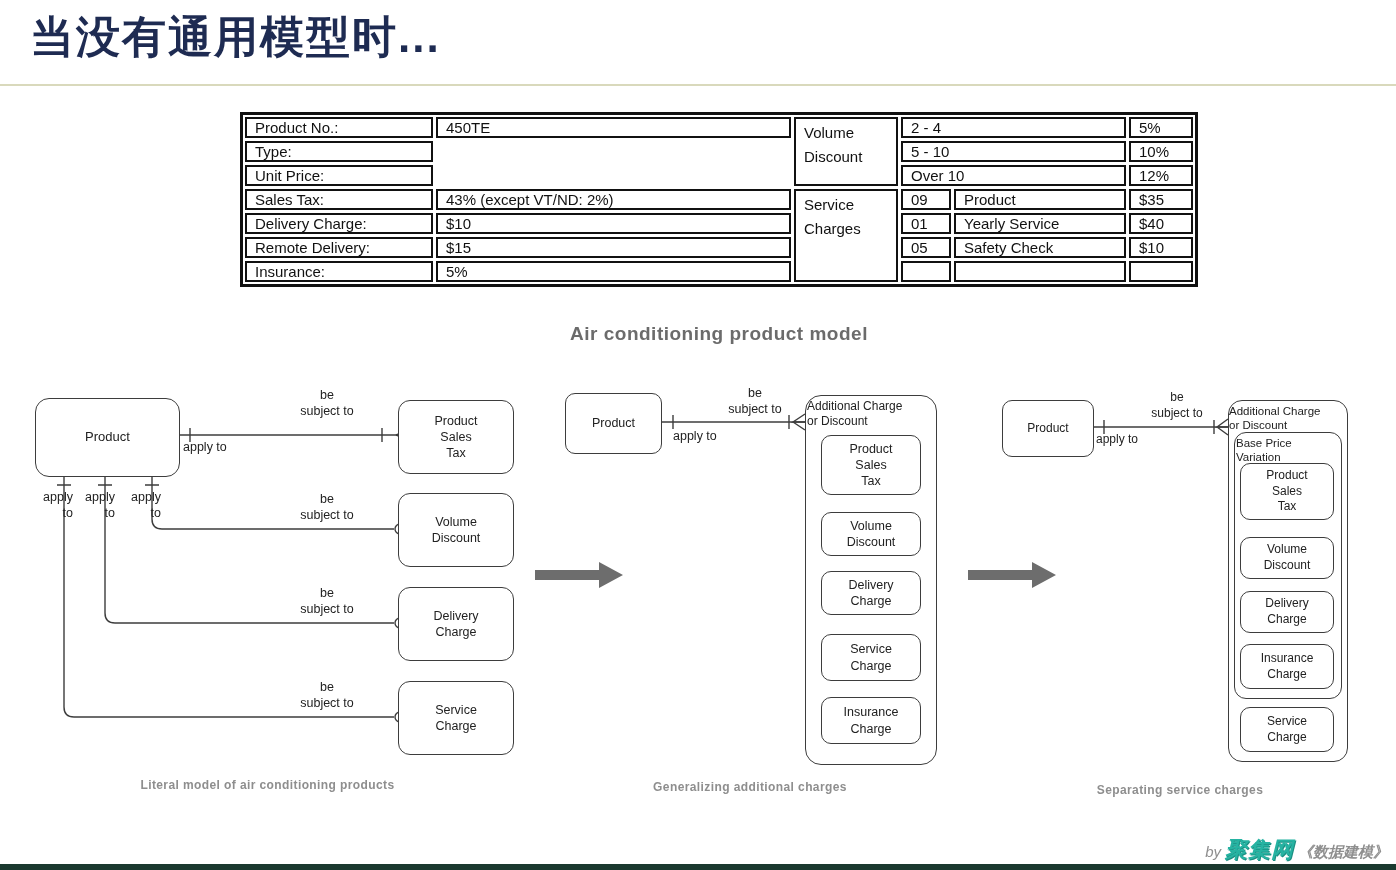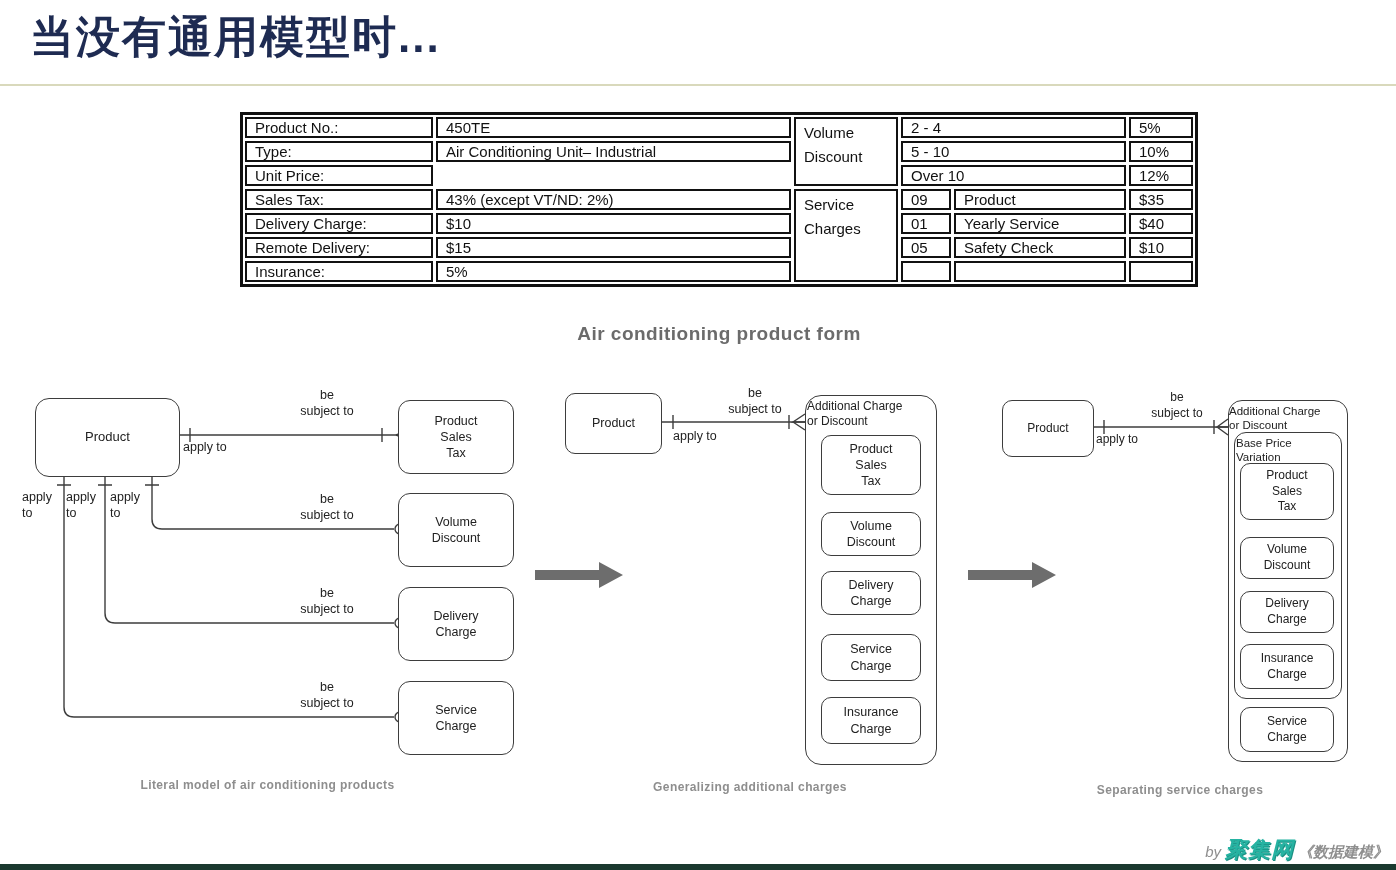--- a/index.html
+++ b/index.html
@@ -39,21 +39,21 @@
   .dsvg circle{stroke:#3d3d3d;stroke-width:1.4;fill:#fff;}
   .node{
     position:absolute;background:#fff;border:1.5px solid #3d3d3d;border-radius:12px;
     display:flex;align-items:center;justify-content:center;text-align:center;
     font-size:12.5px;line-height:1.3;color:#222;white-space:pre-line;
   }
   .cont{position:absolute;background:#fff;border:1.5px solid #3d3d3d;border-radius:16px;}
   .chead{position:absolute;font-size:12px;line-height:1.25;color:#222;white-space:pre-line;}
   .rlbl{position:absolute;font-size:12.5px;color:#222;line-height:1.3;white-space:pre-line;}
   .rlbl.r{text-align:center;}
-  .rlbl.c{text-align:left;}
+  .rlbl.c{text-align:right;margin-left:11px;}
   .dcap{position:absolute;font-weight:bold;font-size:12px;color:#8e8e8e;text-align:center;letter-spacing:0.4px;}
   .arrow{position:absolute;}
   
   .footer{
     position:absolute;top:835px;right:8px;display:flex;align-items:baseline;gap:4px;
   }
   .footer .by{font-size:15px;font-style:italic;color:#8f8f8f;}
   .footer .brand{font-size:22px;font-weight:900;font-style:italic;color:#26b3a2;text-shadow:1px 1px 0 #1b8f82;letter-spacing:1px;}
   .footer .book{font-size:15px;font-style:italic;font-weight:bold;color:#8f8f8f;}
   .bottom-bar{position:absolute;left:0;bottom:0;width:1396px;height:6px;background:#1a392f;}
@@ -62,21 +62,20 @@
 <body>
 
 <div class="slide-title">当没有通用模型时...</div>
 <div class="title-rule"></div>
 
 <div class="ftable">
   <div class="ftable-left">
     <div class="fcell" style="grid-row:1">Product No.:</div>
     <div class="fcell" style="grid-row:1">450TE</div>
     <div class="fcell" style="grid-row:2">Type:</div>
-    <div class="fcell" style="grid-row:2">Air Conditioning Unit– Industrial</div>
     <div class="fcell" style="grid-row:3">Unit Price:</div>
     <div class="fcell" style="grid-row:4">Sales Tax:</div>
     <div class="fcell" style="grid-row:4">43% (except VT/ND: 2%)</div>
     <div class="fcell" style="grid-row:5">Delivery Charge:</div>
     <div class="fcell" style="grid-row:5">$10</div>
     <div class="fcell" style="grid-row:6">Remote Delivery:</div>
     <div class="fcell" style="grid-row:6">$15</div>
     <div class="fcell" style="grid-row:7">Insurance:</div>
     <div class="fcell" style="grid-row:7">5%</div>
   </div>
@@ -98,21 +97,21 @@
     <div class="fcell" style="grid-row:5;grid-column:3">Yearly Service</div>
     <div class="fcell" style="grid-row:5;grid-column:4">$40</div>
     <div class="fcell" style="grid-row:6;grid-column:2">05</div>
     <div class="fcell" style="grid-row:6;grid-column:3">Safety Check</div>
     <div class="fcell" style="grid-row:6;grid-column:4">$10</div>
     <div class="fcell" style="grid-row:7;grid-column:2"></div>
     <div class="fcell" style="grid-row:7;grid-column:3"></div>
     <div class="fcell" style="grid-row:7;grid-column:4"></div>
   </div>
 </div>
-<div class="form-caption">Air conditioning product form</div>
+<div class="form-caption">Air conditioning product model</div>
 
 <div class="diagram" style="left:20px;top:385px;width:500px;height:430px;">
   <svg class="dsvg" width="500" height="430" viewBox="0 0 500 430">
     <path d="M158 50 H398"></path>
     <path d="M170 43 V57"></path>
     <path d="M362 43 V57"></path>
     <path d="M398 42 L376 50 L398 50 M398 58 L376 50"></path>
     <path d="M132 90 V134 Q132 144 142 144 H374"></path>
     <path d="M85 90 V228 Q85 238 95 238 H374"></path>
     <path d="M44 90 V322 Q44 332 54 332 H374"></path>

